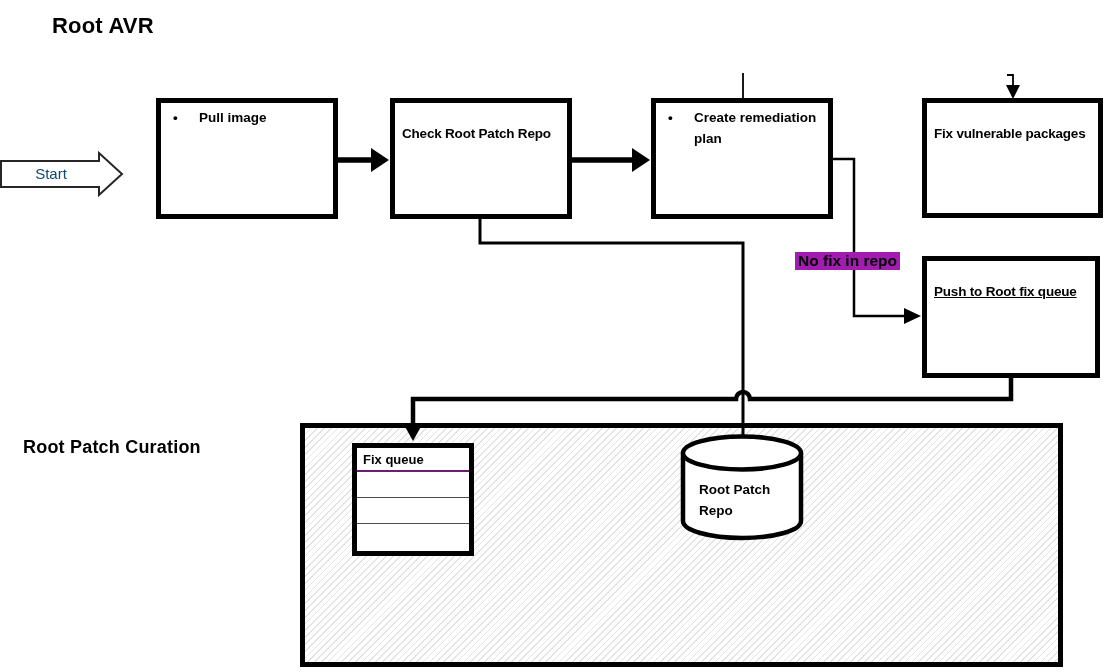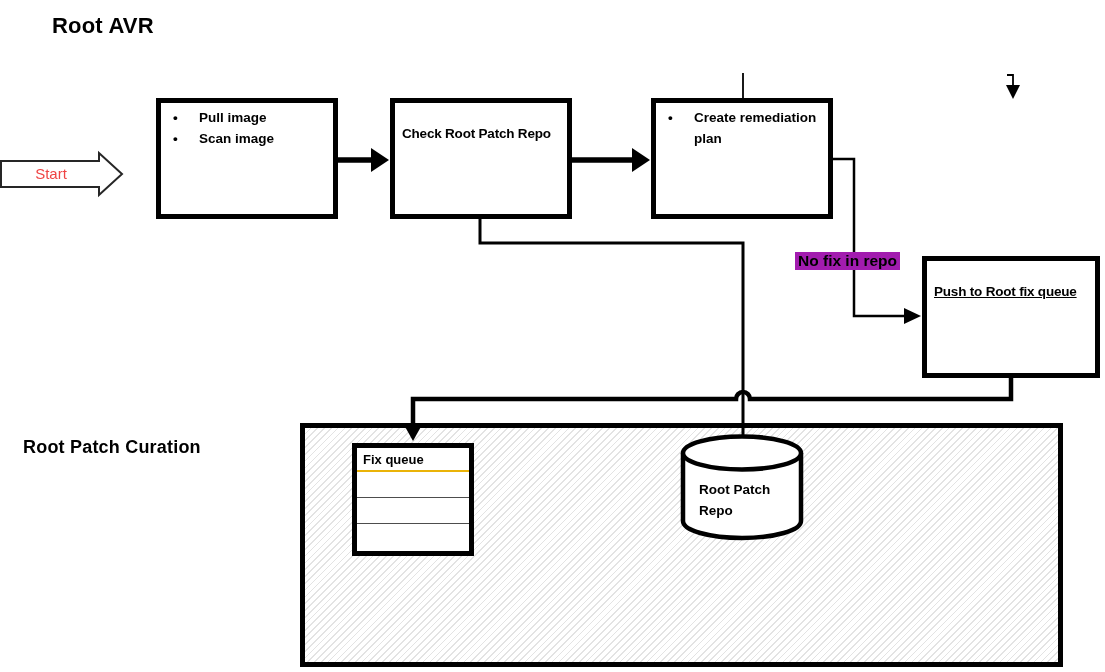--- a/index.html
+++ b/index.html
@@ -24,32 +24,32 @@
     position:absolute;left:300px;top:423px;width:763px;height:244px;box-sizing:border-box;
     border:5px solid #000;z-index:1;
     background:repeating-linear-gradient(135deg,#ffffff 0px,#ffffff 3.6px,#e3e3e3 3.6px,#e3e3e3 4.8px);
   }
   #edges{position:absolute;left:0;top:0;width:1105px;height:672px;z-index:2;pointer-events:none;}
   #fix-queue-table{
     position:absolute;left:352px;top:443px;width:122px;height:113px;box-sizing:border-box;
     border:5px solid #000;background:#fff;z-index:3;
   }
   #fix-queue-header{
-    height:24px;box-sizing:border-box;border-bottom:2px solid #eab308;
+    height:24px;box-sizing:border-box;border-bottom:2px solid #701a75;
     font-size:13px;font-weight:bold;padding:4px 0 0 6px;
   }
   .fq-row{height:26px;box-sizing:border-box;border-bottom:1.5px solid #4d4d4d;background:transparent;}
   .fq-row:last-child{border-bottom:none;}
   #cylinder-label{
     position:absolute;left:699px;top:479px;width:86px;
     font-size:13.5px;font-weight:bold;line-height:21px;z-index:4;
   }
   #start-label{
     position:absolute;left:2px;top:165px;width:98px;text-align:center;
-    font-size:15px;color:#ef4444;z-index:4;
+    font-size:15px;color:#0c4a6e;z-index:4;
   }
   svg{display:block;}
 </style>
 </head>
 <body>
 
 <div id="stage">
 
   <div class="abs big-title" style="left:52px;top:13px;">Root AVR</div>
   <div class="abs big-title" style="left:23px;top:437px;font-size:18px;">Root Patch Curation</div>
@@ -81,38 +81,38 @@
   <svg class="abs" style="left:0;top:150px;z-index:3;" width="126" height="48" viewBox="0 0 126 48">
     <polygon points="1,11 99,11 99,3 122,24 99,45 99,37 1,37" fill="#ffffff" stroke="#262626" stroke-width="2"></polygon>
   </svg>
   <div id="start-label">Start</div>
 
   <div class="node" style="left:128px;top:98px;width:182px;height:121px;margin-left:28px;">
     <div class="bullets">
       <div class="bullet-row">
         <span>Pull image</span>
       </div>
-      <div class="bullet-row">
-        <span>Scan image</span>
-      </div>
     </div>
   </div>
 
   <div class="node" style="left:390px;top:98px;width:182px;height:121px;">
     <div class="pad nowrap">Check Root Patch Repo</div>
   </div>
 
   <div class="node" style="left:651px;top:98px;width:182px;height:121px;">
     <div class="bullets">
       <div class="bullet-row">
         <span style="width:130px;">Create remediation plan</span>
       </div>
     </div>
   </div>
 
+  <div class="node" style="left:922px;top:98px;width:181px;height:120px;">
+    <div class="pad nowrap">Fix vulnerable packages</div>
+  </div>
 
   <div class="node" style="left:922px;top:256px;width:178px;height:122px;text-decoration:underline;">
     <div class="pad nowrap">Push to Root fix queue</div>
   </div>
 
   <div class="edge-label masked" style="left:795px;top:252px;">No fix in repo</div>
 
   <div id="fix-queue-table">
     <div id="fix-queue-header">Fix queue</div>
     <div class="fq-row"></div>

